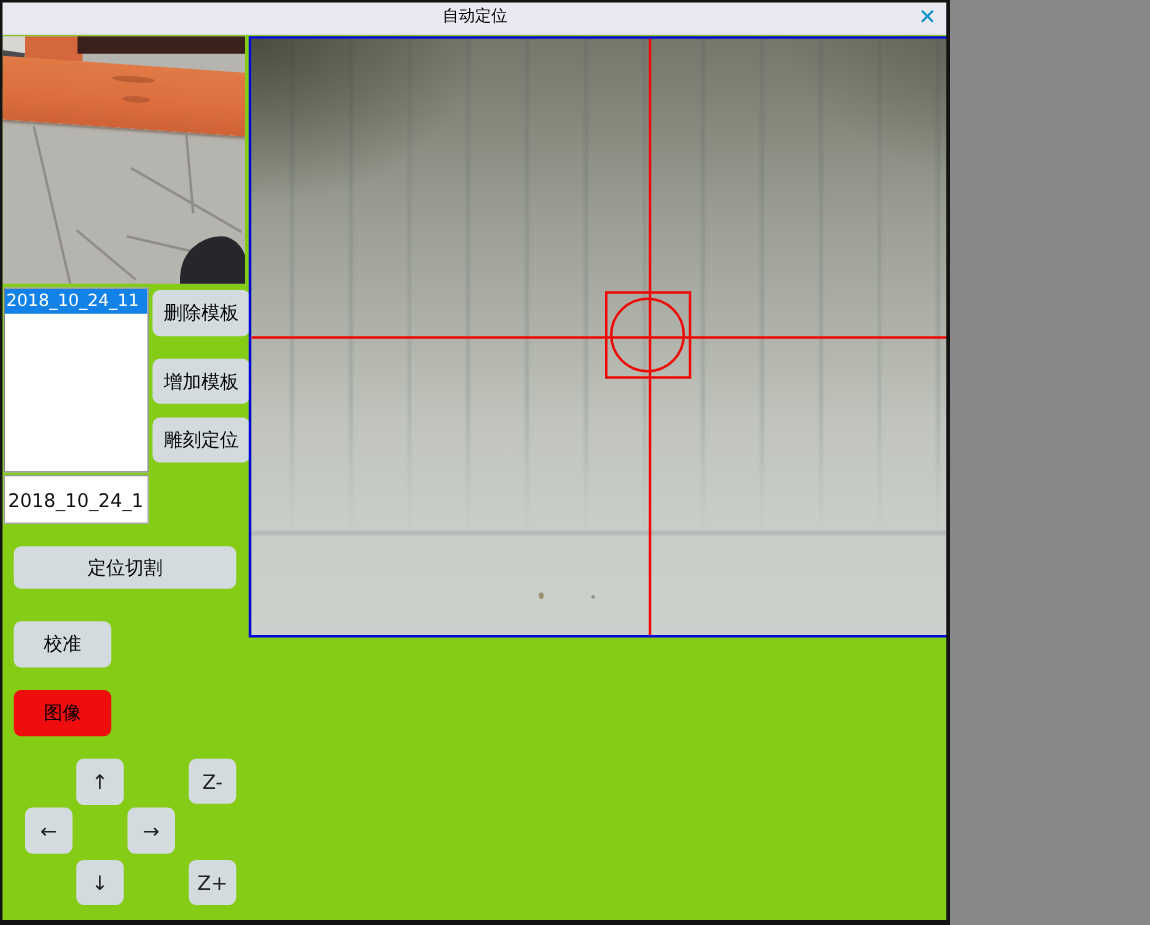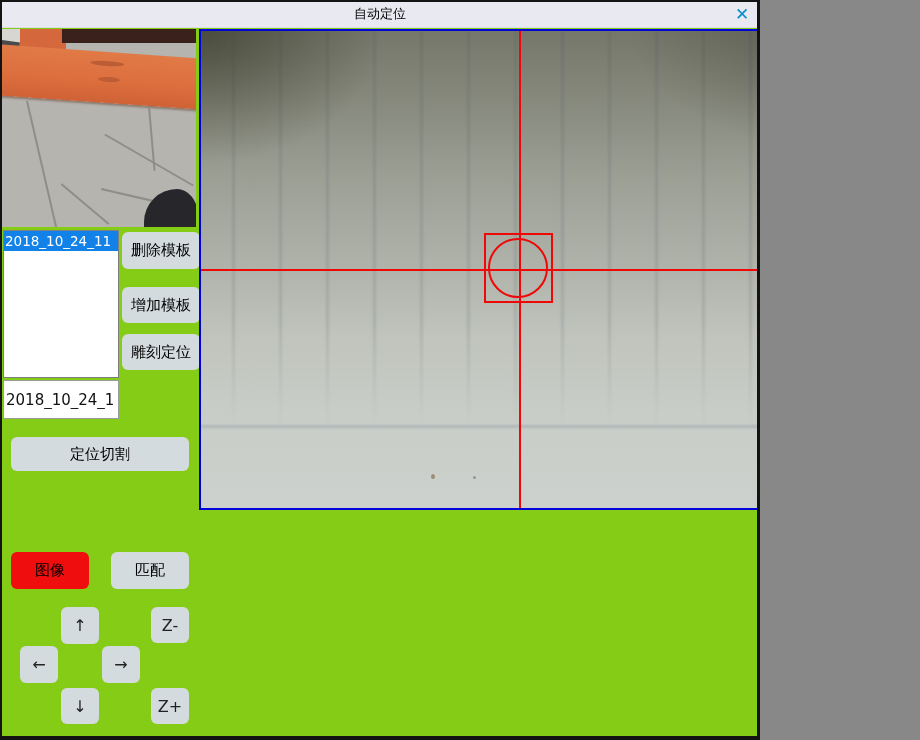--- a/index.html
+++ b/index.html
@@ -99,22 +99,22 @@
   <div class="listbox">
     <div class="list-item-selected">2018_10_24_11</div>
   </div>
 
   <input class="name-input" type="text" value="2018_10_24_11" style="">
 
   <button class="btn btn-del">删除模板</button>
   <button class="btn btn-clear">增加模板</button>
   <button class="btn btn-engrave">雕刻定位</button>
   <button class="btn btn-cut">定位切割</button>
+  <button class="btn btn-calib">校准</button>
   <button class="btn btn-image">图像</button>
-  <button class="btn btn-match">匹配</button>
 
   <button class="btn btn-jog btn-up">↑</button>
   <button class="btn btn-jog btn-zminus">Z-</button>
   <button class="btn btn-jog btn-left">←</button>
   <button class="btn btn-jog btn-right">→</button>
   <button class="btn btn-jog btn-down">↓</button>
   <button class="btn btn-jog btn-zplus">Z+</button>
 
   <div class="camera">
     <div class="stripes"></div>

